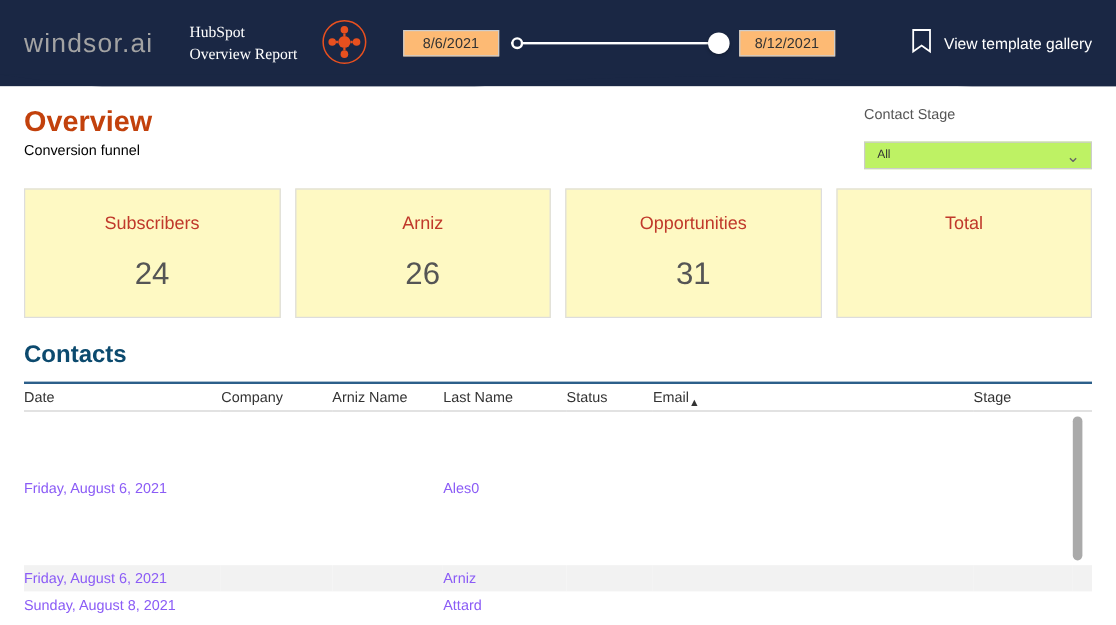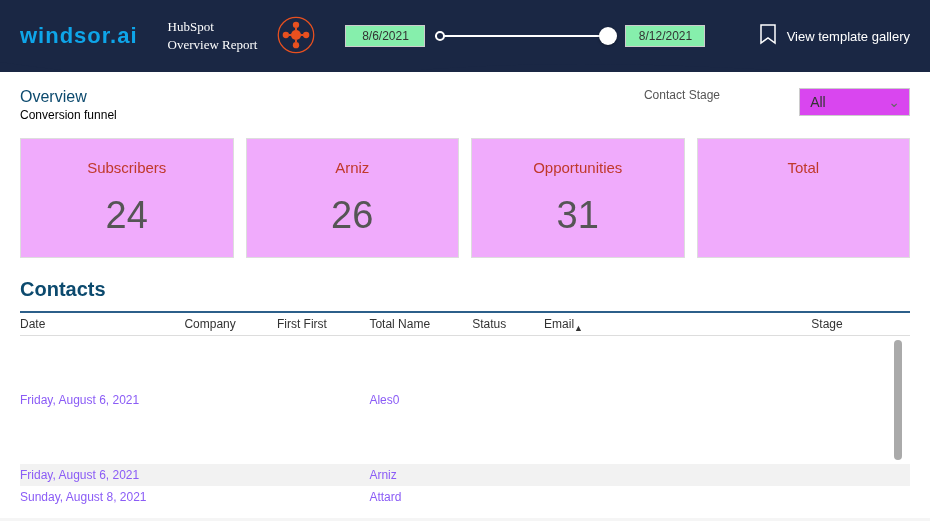--- a/index.html
+++ b/index.html
@@ -17,23 +17,23 @@
     .header {
       background: #1a2744;
       height: 72px;
       display: flex;
       align-items: center;
       padding: 0 20px;
       position: relative;
       overflow: visible;
     }
     .header-logo {
-      color: #0ea5e9;
+      color: #a3a3a3;
       font-size: 22px;
-      font-weight: 700;
+      font-weight: 400;
       letter-spacing: 1px;
       margin-right: 30px;
       flex-shrink: 0;
     }
     .header-title {
       color: white;
       font-size: 13px;
       line-height: 1.4;
       margin-right: 20px;
       flex-shrink: 0;
@@ -48,21 +48,21 @@
       height: 38px;
     }
     .date-range {
       display: flex;
       align-items: center;
       gap: 0;
       margin-right: 20px;
       flex-shrink: 0;
     }
     .date-input {
-      background: #86efac;
+      background: #fdba74;
       border: 1px solid #ccc;
       padding: 3px 8px;
       font-size: 12px;
       color: #333;
       width: 80px;
       text-align: center;
     }
     .date-slider-area {
       display: flex;
       align-items: center;
@@ -129,53 +129,54 @@
     }
 
     .overview-section {
       display: flex;
       justify-content: space-between;
       align-items: flex-start;
       margin-bottom: 16px;
     }
     .overview-left {}
     .overview-title {
-      font-size: 16px;
-      font-weight: 400;
-      color: #0c4a6e;
+      font-size: 24px;
+      font-weight: 700;
+      color: #c2410c;
       margin-bottom: 2px;
     }
     .overview-subtitle {
       font-size: 12px;
       color: #000000;
     }
     .contact-stage-section {
       display: flex;
-      flex-direction: row;
+      flex-direction: column;
       align-items: flex-end;
       min-width: 190px;
+      gap: 12px;
     }
     .contact-stage-label {
       font-size: 12px;
       color: #555;
       margin-bottom: 4px;
       align-self: flex-start;
       width: 100%;
     }
     .contact-stage-wrapper {
       position: relative;
       width: 190px;
     }
     .contact-stage-wrapper select {
       width: 100%;
       border: 1px solid #ccc;
       padding: 5px 10px;
-      font-size: 14px;
+      font-size: 10px;
       color: #333;
-      background: #d946ef;
+      background: #bef264;
       appearance: none;
       -webkit-appearance: none;
       cursor: pointer;
     }
     .contact-stage-wrapper::after {
       content: '⌄';
       position: absolute;
       right: 10px;
       top: 50%;
       transform: translateY(-50%);
@@ -188,30 +189,30 @@
     .metrics-row {
       display: flex;
       gap: 12px;
       margin-bottom: 20px;
     }
     .metric-card {
       flex: 1;
       border: 1px solid #ddd;
       padding: 20px 15px;
       text-align: center;
-      background: #f0abfc;
+      background: #fef9c3;
     }
     .metric-label {
       font-size: 15px;
       color: #c0392b;
       font-weight: 400;
       margin-bottom: 18px;
     }
     .metric-value {
-      font-size: 38px;
+      font-size: 26px;
       color: #555;
       font-weight: 300;
     }
 
     
     .contacts-section {
       background: white;
     }
     .contacts-title {
       font-size: 20px;
@@ -352,22 +353,22 @@
   </div>
 
   <div class="contacts-section">
     <div class="contacts-title">Contacts</div>
     <div class="table-container">
       <table>
         <thead>
           <tr>
             <th style="width:160px">Date</th>
             <th style="width:90px">Company</th>
-            <th style="width:90px">First First</th>
-            <th style="width:100px">Total Name</th>
+            <th style="width:90px">Arniz Name</th>
+            <th style="width:100px">Last Name</th>
             <th style="width:70px">Status</th>
             <th class="sortable" style="width:260px; cursor:pointer;">
               <span>Email</span>
               <span class="sort-arrow"> ▲</span>
             </th>
             <th style="width:80px">Stage</th>
             <th class="scrollbar-col"></th>
           </tr>
         </thead>
         <tbody id="contacts-tbody">

